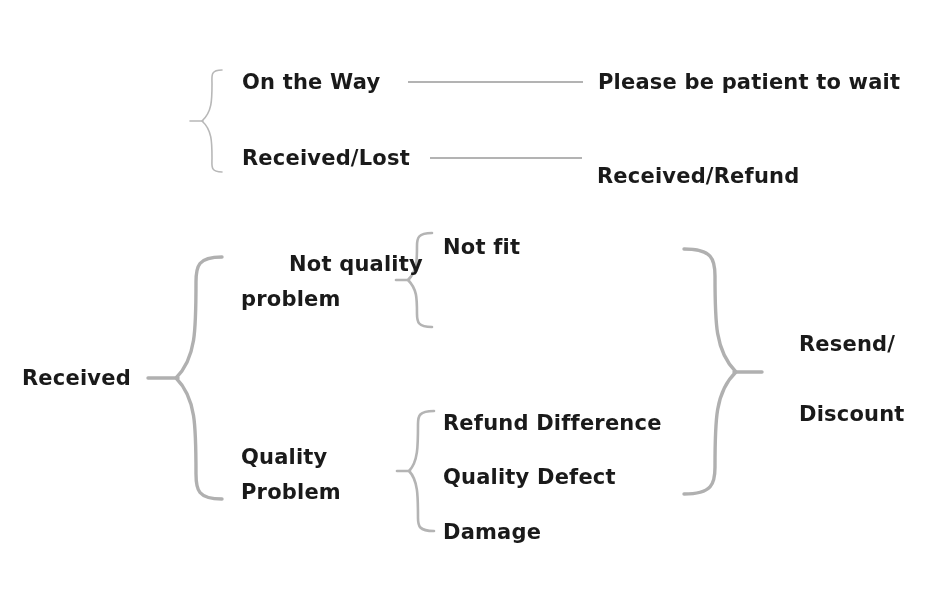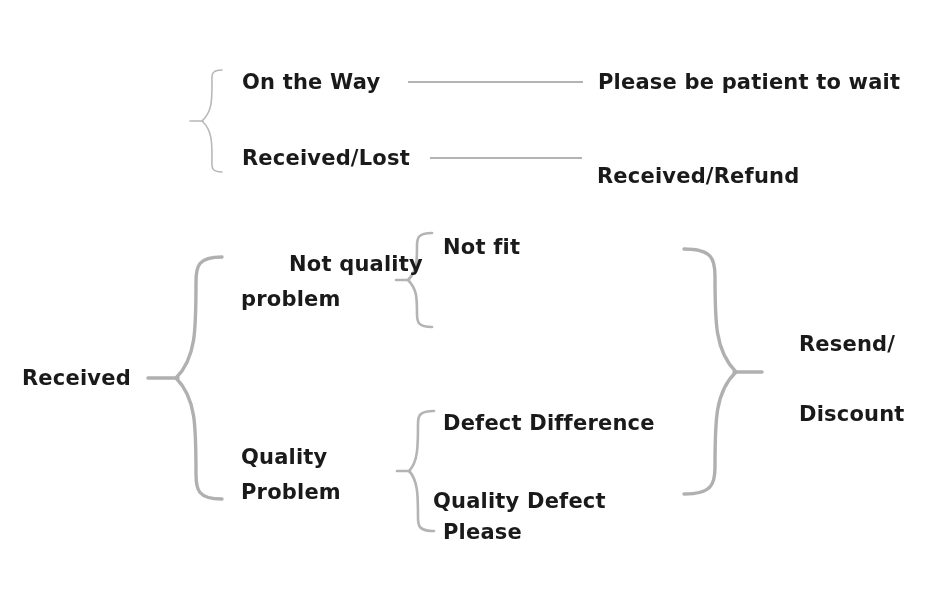--- a/index.html
+++ b/index.html
@@ -122,22 +122,22 @@
 
   <div class="node" style="left:241px; top:247px;margin-left:48px;">Not quality</div>
   <div class="node" style="left:241px; top:282px;">problem</div>
 
   <div class="node" style="left:443px; top:230px;">Not fit</div>
 
 
   <div class="node" style="left:241px; top:440px;">Quality</div>
   <div class="node" style="left:241px; top:475px;">Problem</div>
 
-  <div class="node" style="left:443px; top:406px;">Defect Difference</div>
+  <div class="node" style="left:443px; top:406px;">Refund Difference</div>
 
-  <div class="node" style="left:433px; top:460px;margin-top:24px;">Quality Defect</div>
+  <div class="node" style="left:443px; top:460px;">Quality Defect</div>
 
-  <div class="node" style="left:443px; top:515px;">Please</div>
+  <div class="node" style="left:443px; top:515px;">Damage</div>
 
   <div class="node" style="left:799px; top:327px;">Resend/</div>
   <div class="node" style="left:799px; top:397px;">Discount</div>
 
 </div>
 
 </body></html>

